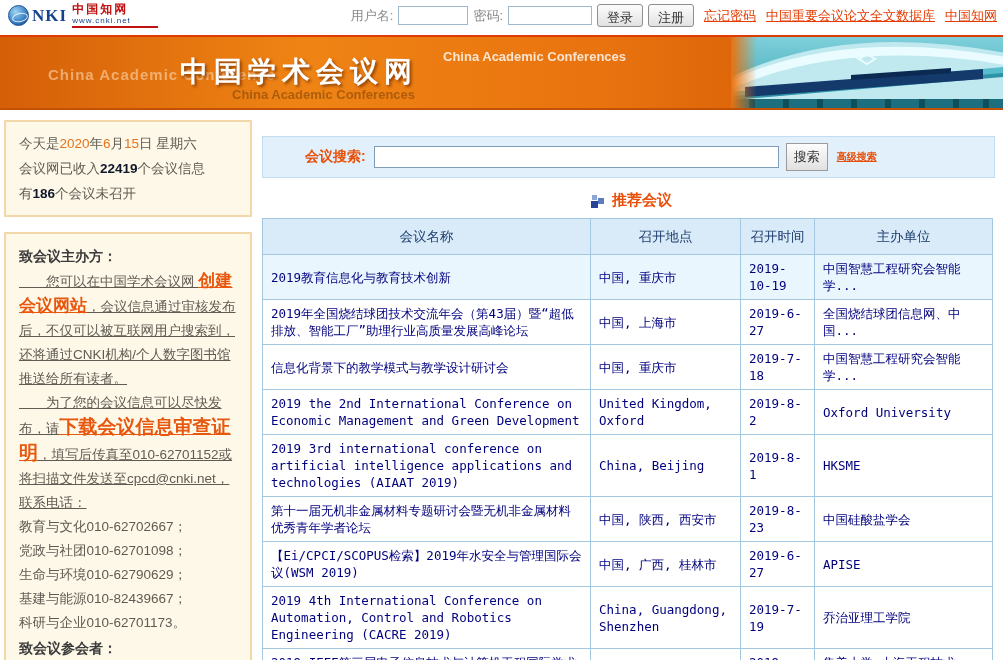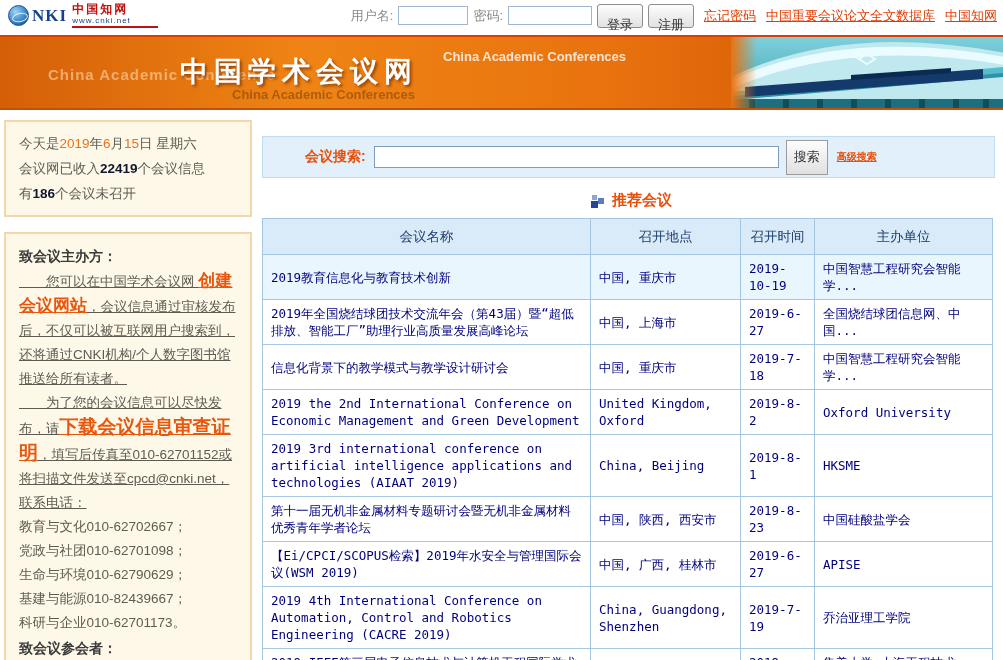--- a/index.html
+++ b/index.html
@@ -20,21 +20,21 @@
     font-family:"Liberation Serif",serif; }
   .logo-right { display:flex; flex-direction:column; line-height:1; margin-left:2px; }
   .logo-cn { color:#c01010; font-weight:bold; font-size:12px; letter-spacing:2px;
     font-family:"Liberation Serif",serif; }
   .logo-url { color:#16418c; font-size:8px; letter-spacing:1px; margin-top:2px; }
   .logo-bar { height:2px; background:#c01010; margin-top:1px; width:86px; }
   .top-form { margin-left:auto; display:flex; align-items:center; gap:5px; }
   .top-label { color:#8a8a8a; font-size:13px; }
   .top-input { width:70px; height:19px; border:1px solid #9db8cf; font-size:12px; padding:0 3px; }
   .top-input.pw { width:84px; }
-  .top-btn { height:23px; padding:11px 9px; font-size:13px; color:#333;
+  .top-btn { height:23px; padding:4px 9px; font-size:13px; color:#333;
     background:linear-gradient(#fdfdfd,#e2e2e2); border:1px solid #8e8e8e; border-radius:3px; cursor:pointer; }
   .top-link { color:#e53b00; font-size:13px; text-decoration:underline; cursor:pointer; white-space:nowrap; margin-left:5px; }
 
   
   .banner { position:absolute; top:35px; left:0; width:1003px; height:75px; overflow:hidden;
     border-top:2px solid #de3c02; border-bottom:2px solid #c05107;
     background:linear-gradient(90deg,#d55f08,#ef8414 30%,#e9730f 60%,#d96208 78%,#cf5c06); }
   .banner .ghost { position:absolute; white-space:nowrap; font-weight:bold; }
   .g1 { left:443px; top:12px; font-size:13px; color:rgba(255,255,255,.8); font-weight:normal; }
   .g2 { left:48px; top:29px; font-size:15px; color:rgba(255,226,190,.55); font-weight:normal; letter-spacing:1px; }
@@ -65,21 +65,21 @@
   .sq-icon .b { left:0; top:7px; width:7px; height:7px; background:#27449b; }
   .sq-icon .c { left:7px; top:4px; width:6px; height:6px; background:#5b7cc0; }
   .sec-title { color:#e8500a; font-weight:bold; font-size:15px; }
 
   
   .searchbox { margin-top:21px; height:42px; background:#e1f0fb; border:1px solid #c3ddf0;
     display:flex; align-items:center; }
   .search-label { color:#e8500a; font-weight:bold; font-size:14px; margin-left:42px; }
   .search-input { width:405px; height:22px; border:1px solid #7f9db9; margin-left:8px;
     font-size:13px; padding:0 4px; background:#fff; }
-  .search-btn { width:42px; height:35px; margin-left:7px; font-size:13px; color:#333;
+  .search-btn { width:42px; height:28px; margin-left:7px; font-size:13px; color:#333;
     background:linear-gradient(#fdfdfd,#e0e0e0); border:1px solid #9b9b9b; cursor:pointer; }
   .adv-link { color:#e8500a; font-size:10px; font-weight:bold; text-decoration:underline;
     cursor:pointer; margin-left:9px; }
   .main .sec-head { margin-top:13px; padding-left:6px;justify-content:center; }
 
   table.conf { margin-top:8px; width:731px; border-collapse:collapse; table-layout:fixed; }
   .conf th, .conf td { border:1px solid #a3c7e1; }
   .conf th { background:#d9ebf9; color:#1f3f6e; font-weight:normal; font-size:13.5px;
     height:36px; text-align:center; }
   .conf td { font-size:12.5px; color:#00007e; padding:5px 8px; line-height:17px;
@@ -149,21 +149,21 @@
         <rect x="252" y="62" width="6" height="13"></rect>
     </g>
     <path d="M128 12 l8 5 l-8 5 l-8 -5 Z M136 17 l8 5 l-8 5 l-8 -5 Z" fill="none" stroke="#eafcff" stroke-width="2"></path>
     <rect x="0" y="0" width="26" height="75" fill="url(#fade)"></rect>
   </svg>
 </div>
 
 <div class="sidebar">
 
   <div class="side-box">
-    <div><span>今天是</span><span class="seg-num">2019</span><span>年</span><span class="seg-num">6</span><span>月</span><span class="seg-num">15</span><span>日 星期六</span></div>
+    <div><span>今天是</span><span class="seg-num">2020</span><span>年</span><span class="seg-num">6</span><span>月</span><span class="seg-num">15</span><span>日 星期六</span></div>
     <div><span>会议网已收入</span><span class="seg-num2">22419</span><span>个会议信息</span></div>
     <div><span>有</span><span class="seg-num2">186</span><span>个会议未召开</span></div>
   </div>
 
   <div class="side-box">
     <div class="notice-h">致会议主办方：</div>
     <div class="notice-p"><span>　　您可以在中国学术会议网 </span><a class="seg-biglink">创建会议网站</a><span>，会议信息通过审核发布后，不仅可以被互联网用户搜索到，还将通过CNKI机构/个人数字图书馆推送给所有读者。</span></div>
     <div class="notice-p"><span>　　为了您的会议信息可以尽快发布，请</span><a class="seg-biglink2">下载会议信息审查证明</a><span>，填写后传真至010-62701152或将扫描文件发送至cpcd@cnki.net，联系电话：</span></div>
     <div>
         <div class="phone-line">教育与文化010-62702667；</div>

